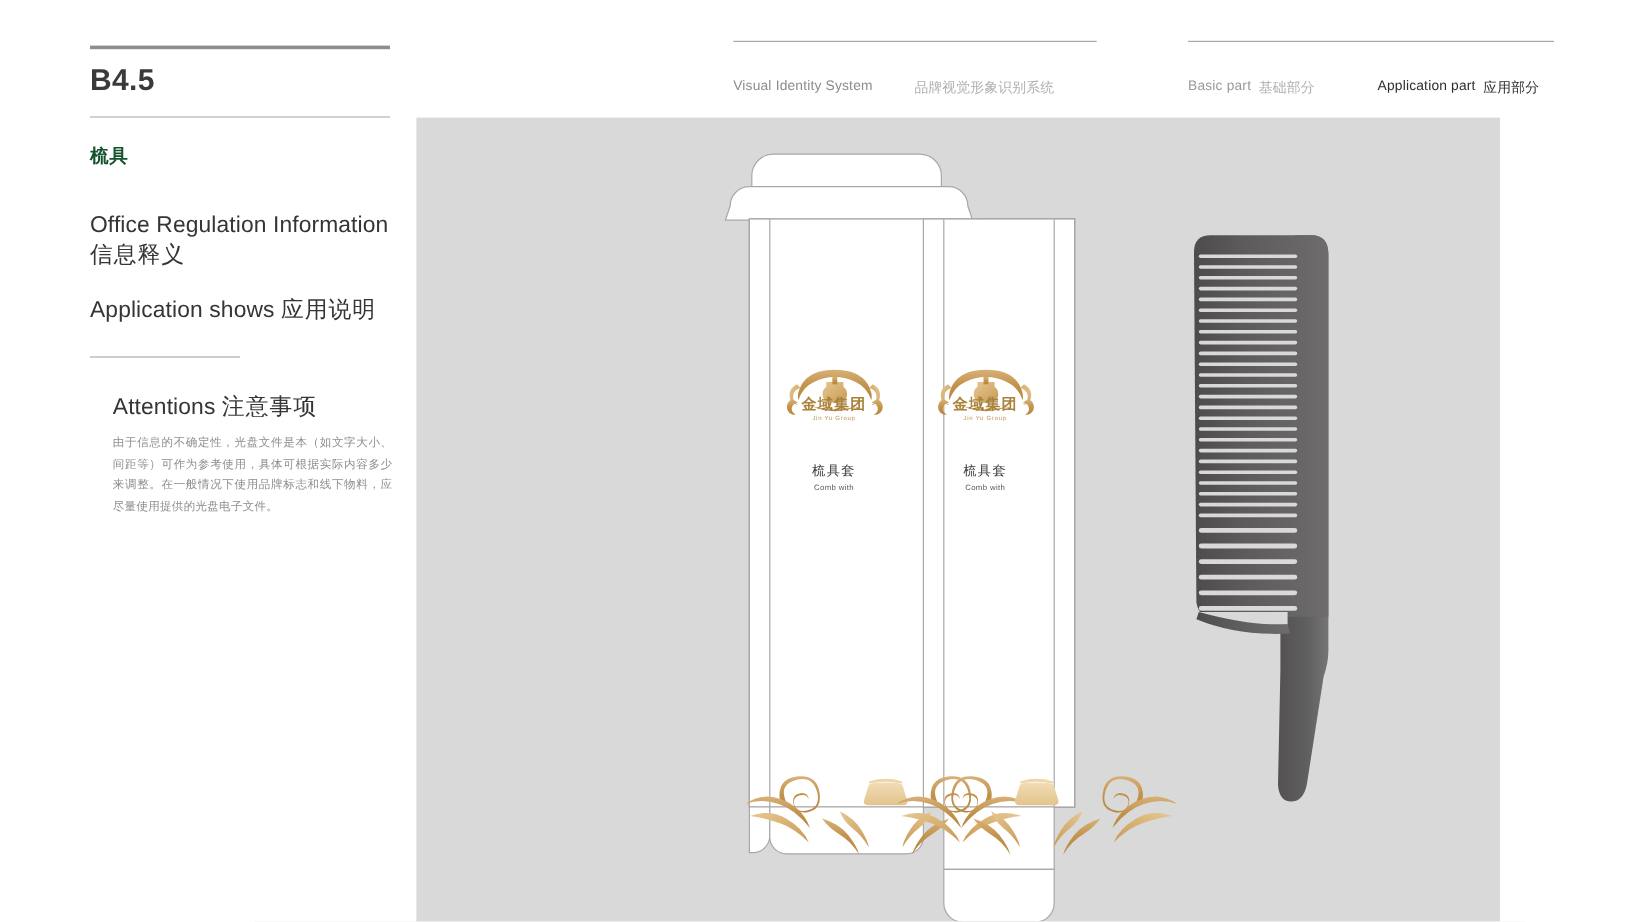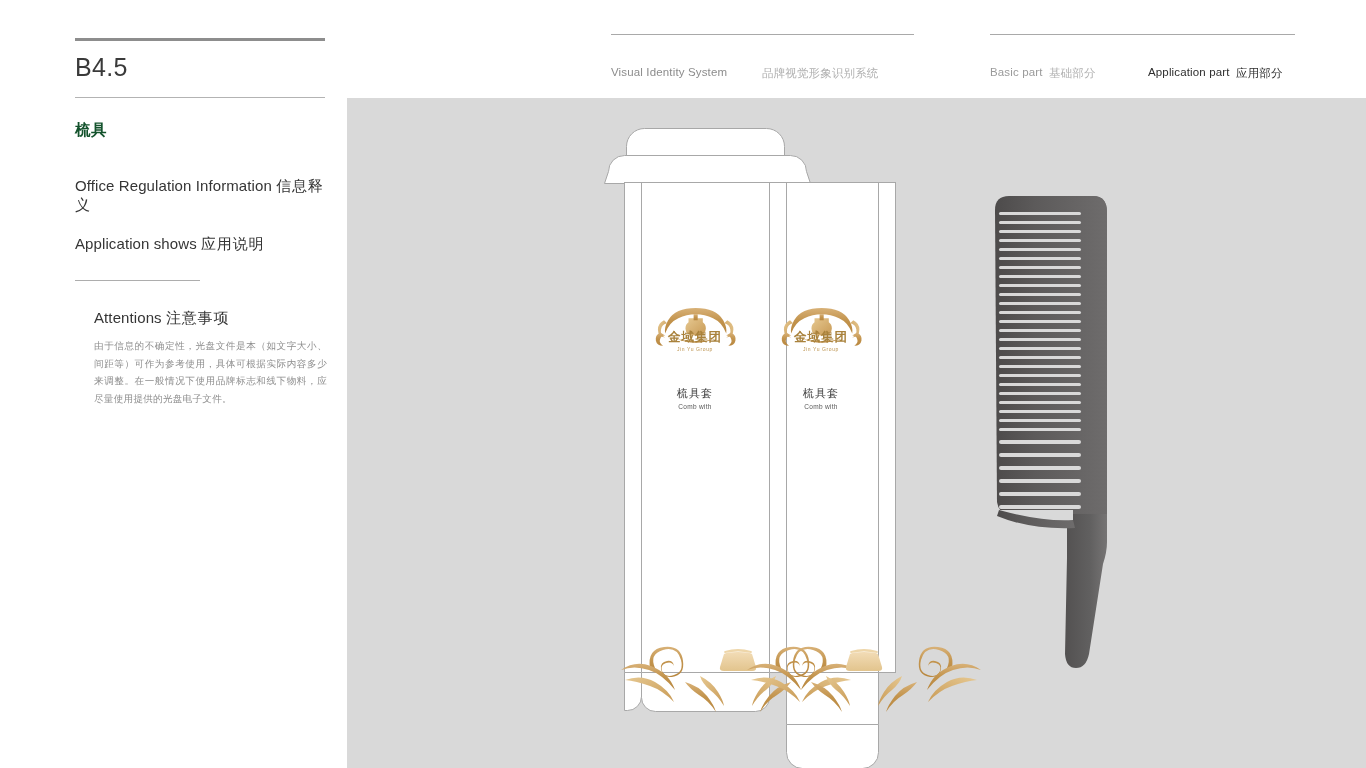--- a/index.html
+++ b/index.html
@@ -23,21 +23,21 @@
     left: 75px; top: 38px;
     width: 250px; height: 3px;
     background: #8d8d8d;
   }
   #page-code {
     position: absolute;
     left: 75px; top: 53px;
     font-size: 25px;
     letter-spacing: 0.3px;
     color: #3a3a3a;
-    font-weight: 400;
+    font-weight: 700;
   }
   #header-left-rule-2 {
     position: absolute;
     left: 75px; top: 97px;
     width: 250px; height: 1px;
     background: #b3b3b3;
   }
   .hdr-rule {
     position: absolute;
     top: 34px;
@@ -69,21 +69,21 @@
     width: 252px;
   }
   #section-title {
     font-size: 15.5px;
     color: #14532d;
     margin: 0 0 36px 0;
     letter-spacing: 0.5px;
   }
   .block { margin-bottom: 20px; }
   .block-heading {
-    font-size: 15px;
+    font-size: 19px;
     color: #353535;
     margin: 0 0 9px 0;
     letter-spacing: 0.1px;
     font-weight: 400;
   }
   .block-heading .cn { letter-spacing: 0.8px; }
   .block-body {
     font-size: 9.6px;
     line-height: 1.85;
     color: #8e8e8e;
@@ -99,21 +99,21 @@
   }
   #block-attentions { margin-top: 0; margin-left: 19px; }
   #block-cdrom { margin-top: 22px; }
   #block-application .block-body { margin-bottom: 0; }
 
   
   #artboard {
     position: absolute;
     left: 347px;
     top: 98px;
-    width: 1019px;
+    width: 903px;
     height: 670px;
     background: #d9d9d9;
   }
 
   
   #dieline {
     position: absolute;
     left: 0; top: 0;
     width: 1019px; height: 670px;
   }

